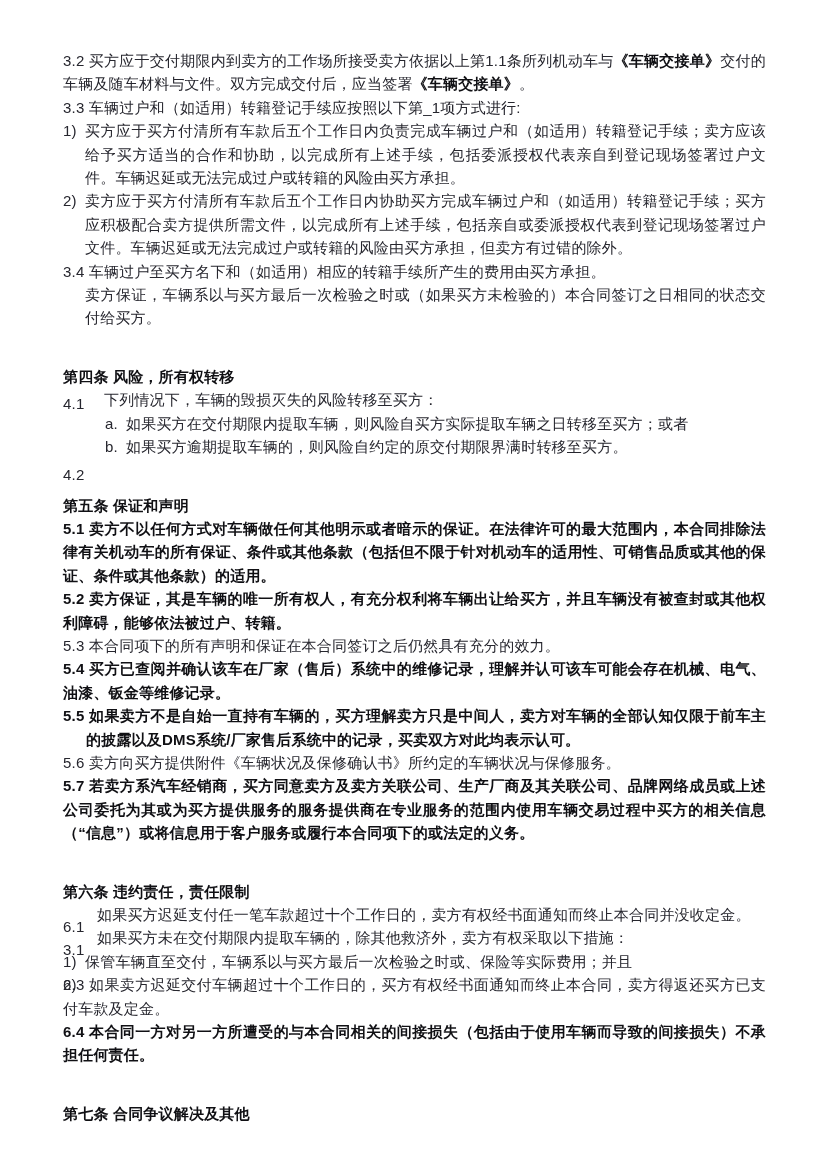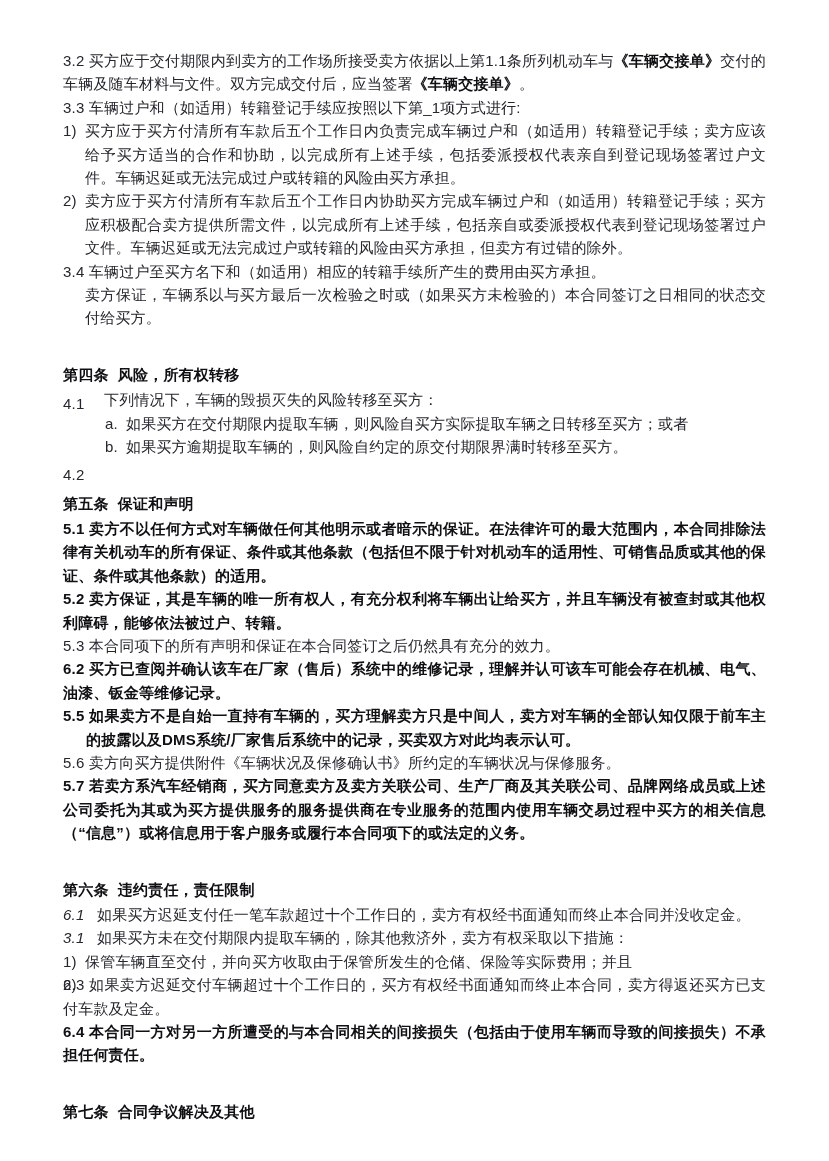--- a/index.html
+++ b/index.html
@@ -28,32 +28,31 @@
     text-align: justify;
     letter-spacing: 0.2px;
     word-break: break-all;
   }
   .blk .b, .blk.bold { font-weight: 700; color: #101014; }
   h2.blk {
     font-weight: 700;
     color: #0c0c10;
     font-size: 15px;
     margin-top: 35px;
-    font-family: Liberation Mono, monospace;
   }
   
   .flush   { }
   .indent  { padding-left: 22px; }
   .hang    { padding-left: 23px; text-indent: -23px; }
   .list    { position: relative; padding-left: 22px; }
   .list .marker { position: absolute; left: 0; top: 0; text-indent: 0; }
   .num     { position: relative; padding-left: 41px; }
   .num .marker { position: absolute; left: 0; top: 4px; }
   .num6    { position: relative; padding-left: 34px; }
-  .num6 .marker { position: absolute; left: 0; top: 0; font-style: italic; }
+  .num6 .marker { position: absolute; left: 0; top: 12px; }
   .sub     { position: relative; padding-left: 63px; }
   .sub .marker { position: absolute; left: 42px; top: 0; }
 </style>
 </head>
 <body>
 
 <main class="page">
     <p class="blk flush"><span>3.2 买方应于交付期限内到卖方的工作场所接受卖方依据以上第1.1条所列机动车与</span><span class="b">《车辆交接单》</span><span>交付的车辆及随车材料与文件。双方完成交付后，应当签署</span><span class="b">《车辆交接单》</span><span>。</span></p>
     <p class="blk flush"><span>3.3 车辆过户和（如适用）转籍登记手续应按照以下第_1项方式进行:</span></p>
     <p class="blk list"><span class="marker">1)</span><span>买方应于买方付清所有车款后五个工作日内负责完成车辆过户和（如适用）转籍登记手续；卖方应该给予买方适当的合作和协助，以完成所有上述手续，包括委派授权代表亲自到登记现场签署过户文件。车辆迟延或无法完成过户或转籍的风险由买方承担。</span></p>
@@ -62,25 +61,25 @@
     <p class="blk indent"><span>卖方保证，车辆系以与买方最后一次检验之时或（如果买方未检验的）本合同签订之日相同的状态交付给买方。</span></p>
     <h2 class="blk flush bold"><span class="b">第四条 风险，所有权转移</span></h2>
     <p class="blk num"><span class="marker">4.1</span><span>下列情况下，车辆的毁损灭失的风险转移至买方：</span></p>
     <p class="blk sub"><span class="marker">a.</span><span>如果买方在交付期限内提取车辆，则风险自买方实际提取车辆之日转移至买方；或者</span></p>
     <p class="blk sub"><span class="marker">b.</span><span>如果买方逾期提取车辆的，则风险自约定的原交付期限界满时转移至买方。</span></p>
     <p class="blk num"><span class="marker">4.2</span></p>
     <h2 class="blk flush bold"><span class="b">第五条 保证和声明</span></h2>
     <p class="blk flush bold"><span class="b">5.1 卖方不以任何方式对车辆做任何其他明示或者暗示的保证。在法律许可的最大范围内，本合同排除法律有关机动车的所有保证、条件或其他条款（包括但不限于针对机动车的适用性、可销售品质或其他的保证、条件或其他条款）的适用。</span></p>
     <p class="blk flush bold"><span class="b">5.2 卖方保证，其是车辆的唯一所有权人，有充分权利将车辆出让给买方，并且车辆没有被查封或其他权利障碍，能够依法被过户、转籍。</span></p>
     <p class="blk flush"><span>5.3 本合同项下的所有声明和保证在本合同签订之后仍然具有充分的效力。</span></p>
-    <p class="blk flush bold"><span class="b">6.2 买方已查阅并确认该车在厂家（售后）系统中的维修记录，理解并认可该车可能会存在机械、电气、油漆、钣金等维修记录。</span></p>
+    <p class="blk flush bold"><span class="b">5.4 买方已查阅并确认该车在厂家（售后）系统中的维修记录，理解并认可该车可能会存在机械、电气、油漆、钣金等维修记录。</span></p>
     <p class="blk hang bold"><span class="b">5.5 如果卖方不是自始一直持有车辆的，买方理解卖方只是中间人，卖方对车辆的全部认知仅限于前车主的披露以及DMS系统/厂家售后系统中的记录，买卖双方对此均表示认可。</span></p>
     <p class="blk flush"><span>5.6 卖方向买方提供附件《车辆状况及保修确认书》所约定的车辆状况与保修服务。</span></p>
     <p class="blk flush bold"><span class="b">5.7 若卖方系汽车经销商，买方同意卖方及卖方关联公司、生产厂商及其关联公司、品牌网络成员或上述公司委托为其或为买方提供服务的服务提供商在专业服务的范围内使用车辆交易过程中买方的相关信息（“信息”）或将信息用于客户服务或履行本合同项下的或法定的义务。</span></p>
     <h2 class="blk flush bold"><span class="b">第六条 违约责任，责任限制</span></h2>
     <p class="blk num6"><span class="marker">6.1</span><span>如果买方迟延支付任一笔车款超过十个工作日的，卖方有权经书面通知而终止本合同并没收定金。</span></p>
     <p class="blk num6"><span class="marker">3.1</span><span>如果买方未在交付期限内提取车辆的，除其他救济外，卖方有权采取以下措施：</span></p>
-    <p class="blk list"><span class="marker">1)</span><span>保管车辆直至交付，并向买方收取由于保管所发生的仓储、保险等实际费用；并且</span></p>
+    <p class="blk list"><span class="marker">1)</span><span>保管车辆直至交付，车辆系以与买方最后一次检验之时或、保险等实际费用；并且</span></p>
     <p class="blk list"><span class="marker">2)</span></p>
     <p class="blk flush"><span>6.3 如果卖方迟延交付车辆超过十个工作日的，买方有权经书面通知而终止本合同，卖方得返还买方已支付车款及定金。</span></p>
     <p class="blk flush bold"><span class="b">6.4 本合同一方对另一方所遭受的与本合同相关的间接损失（包括由于使用车辆而导致的间接损失）不承担任何责任。</span></p>
     <h2 class="blk flush bold"><span class="b">第七条 合同争议解决及其他</span></h2>
   </main>
 
 </body></html>

